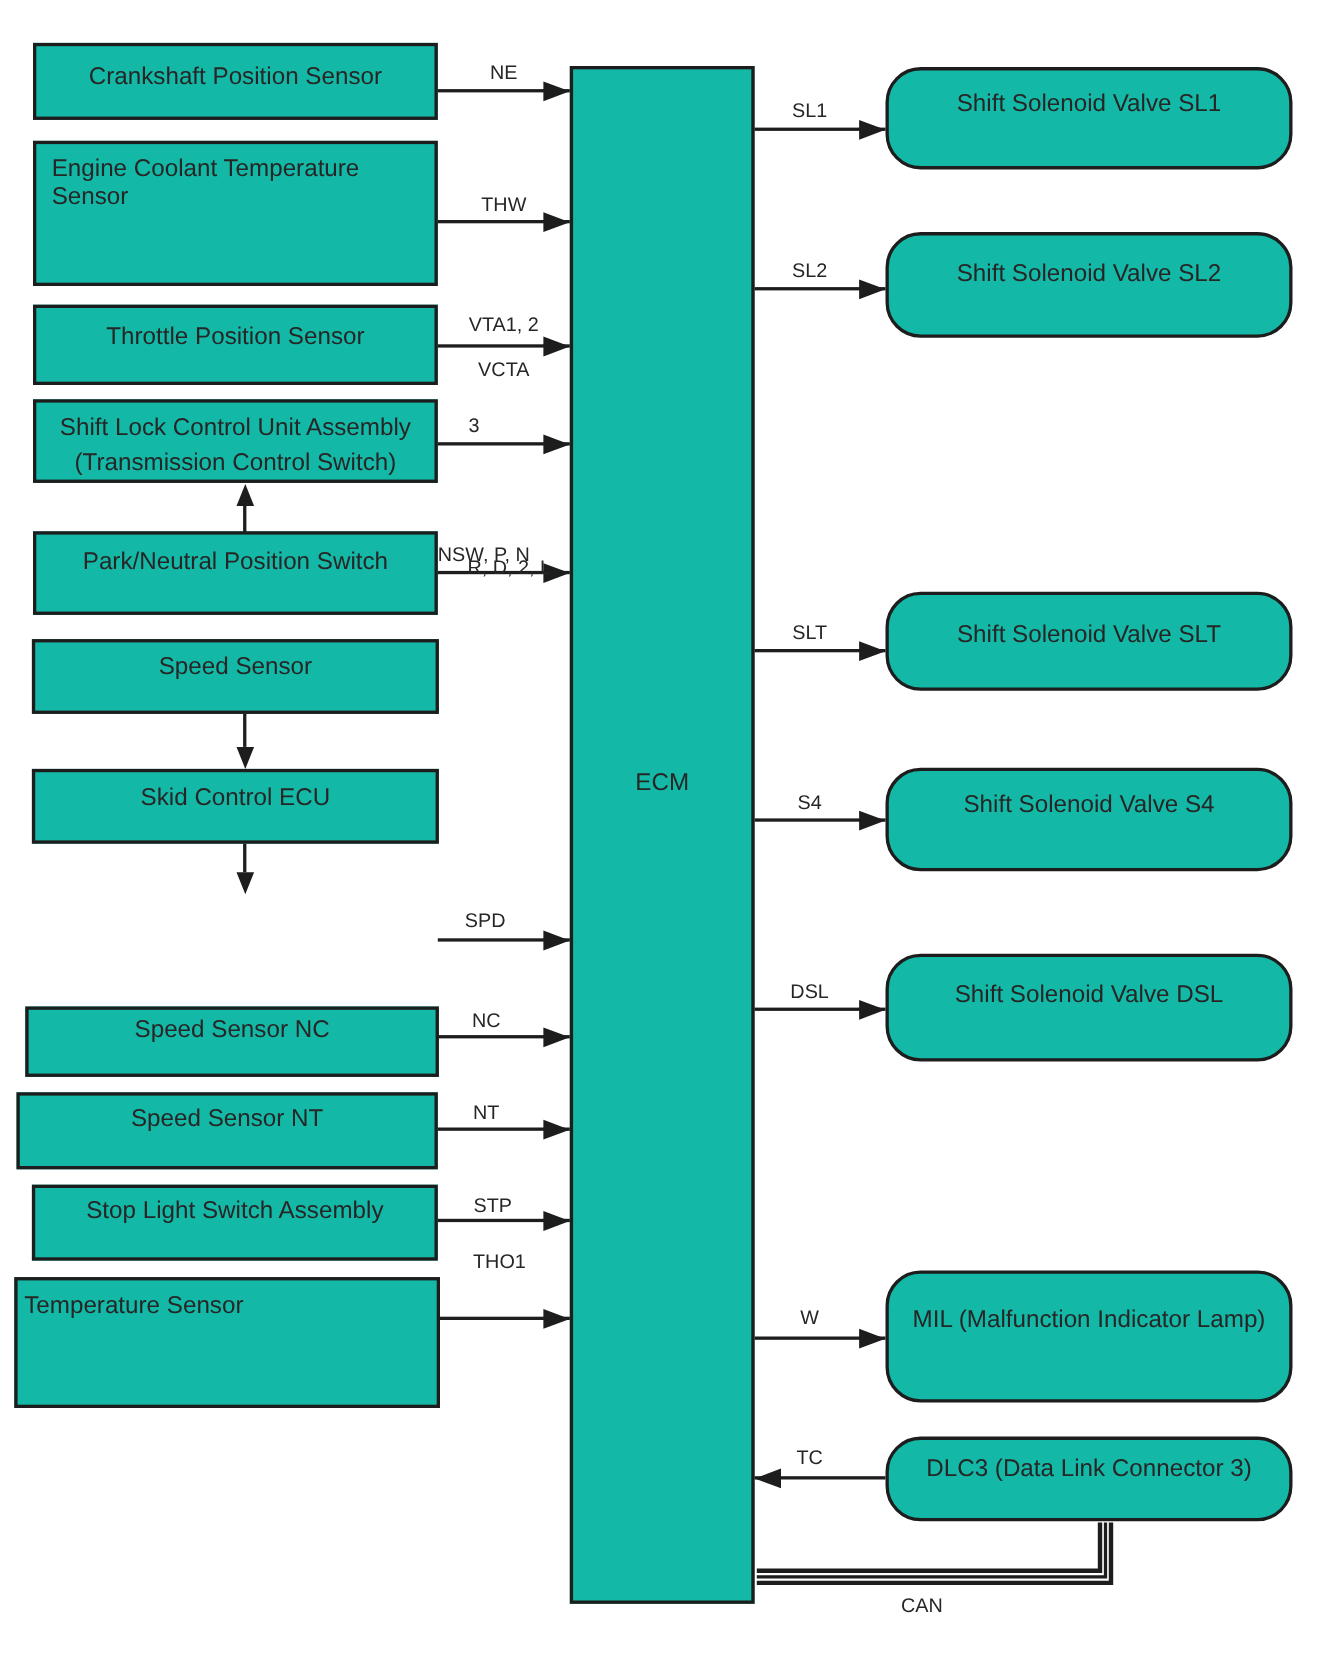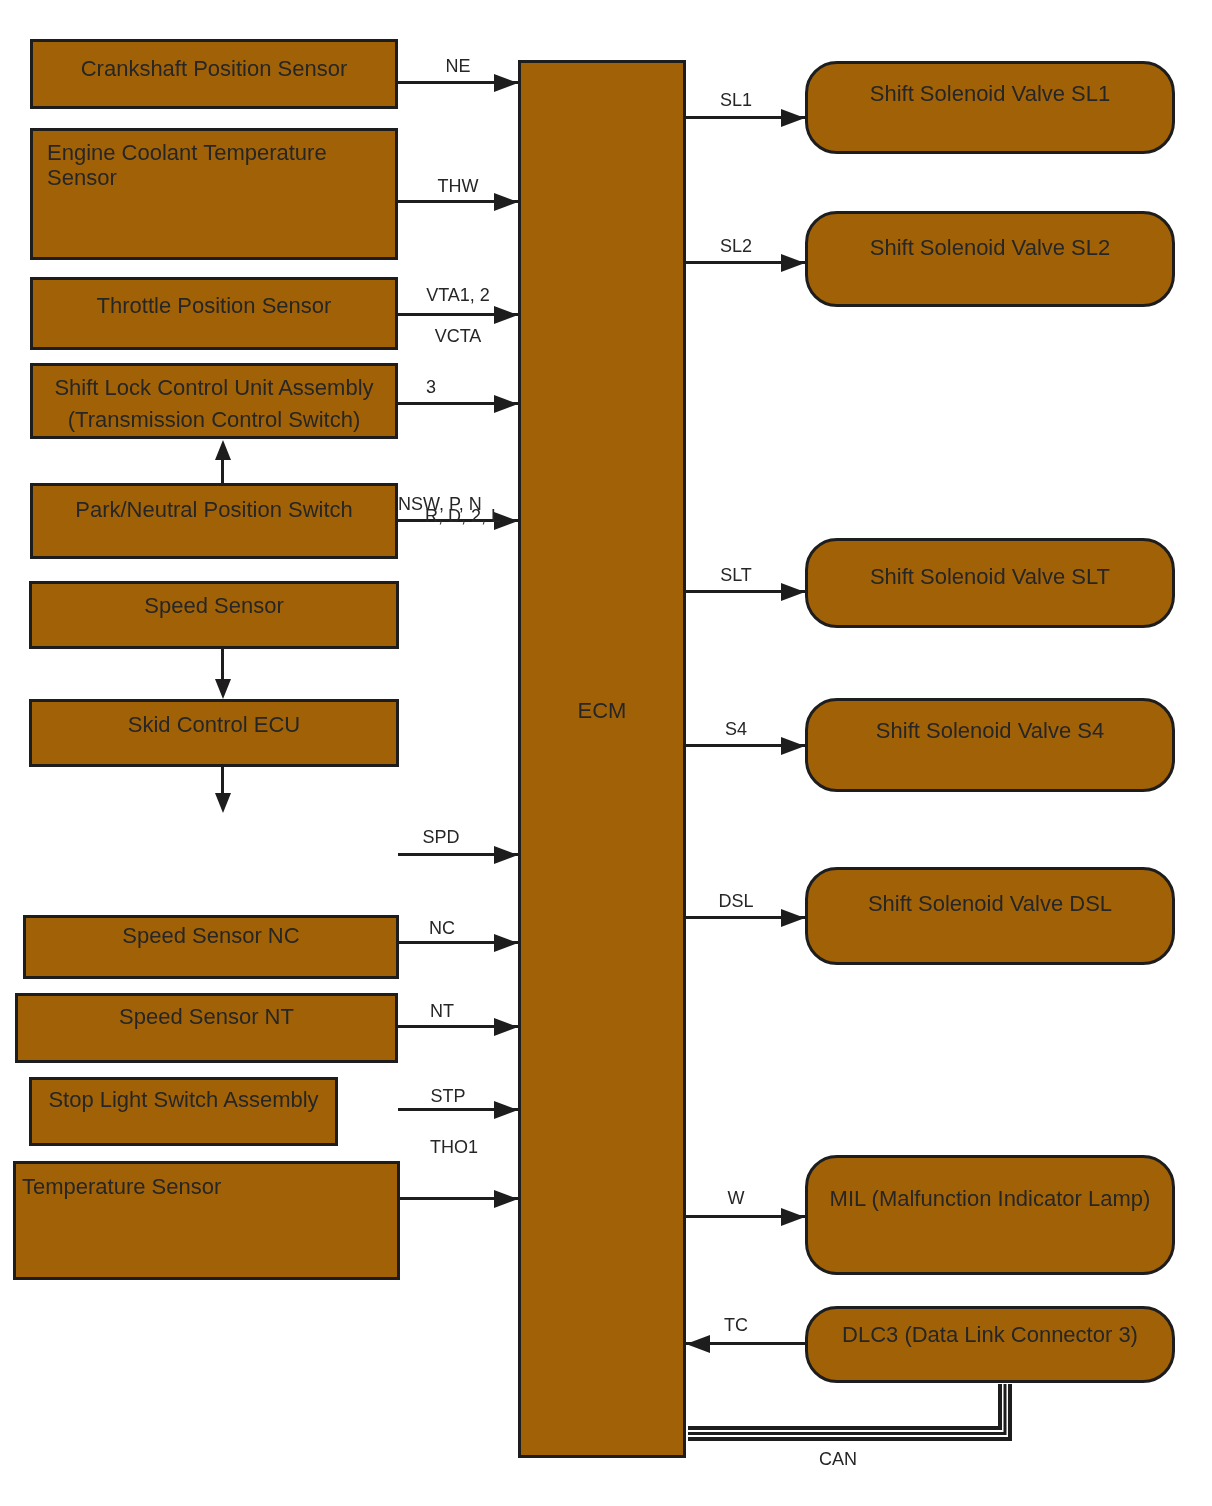--- a/index.html
+++ b/index.html
@@ -2,36 +2,36 @@
 <html><head>
 <meta charset="utf-8">
 <style>
   html,body { margin:0; padding:0; background:#ffffff; }
   .canvas {
     position:relative; width:1212px; height:1506px; background:#ffffff;
     font-family:"Liberation Sans","DejaVu Sans",sans-serif;
     color:#262626; overflow:hidden;
   }
   .box {
-    position:absolute; border:3px solid #1d1d1d; background:#a16207;
+    position:absolute; border:3px solid #1d1d1d; background:#14b8a6;
     box-sizing:border-box; font-size:22px; line-height:25px;
   }
   .box .t { display:block; }
   
   .lb1  { left:30px;  top:39px;   width:368px; height:70px;  padding-top:14px; text-align:center; }
   .lb2  { left:30px;  top:128px;  width:368px; height:132px; padding:9px 10px 0 14px; text-align:left; }
   .lb3  { left:30px;  top:277px;  width:368px; height:73px;  padding-top:13px; text-align:center; }
   .lb4  { left:30px;  top:363px;  width:368px; height:76px;  padding-top:6px;  text-align:center; line-height:32px; }
   .lb5  { left:30px;  top:483px;  width:368px; height:76px;  padding-top:11px; text-align:center; }
   .lb6  { left:29px;  top:581px;  width:370px; height:68px;  padding-top:9px;  text-align:center; }
   .lb7  { left:29px;  top:699px;  width:370px; height:68px;  padding-top:10px; text-align:center; }
   .lb8  { left:29px;  top:813px;  width:370px; height:77px;  padding-top:12px; text-align:center; }
   .lb9  { left:23px;  top:915px;  width:376px; height:64px;  padding-top:5px;  text-align:center; }
   .lb10 { left:15px;  top:993px;  width:383px; height:70px;  padding-top:8px;  text-align:center; }
-  .lb11 { left:29px;  top:1077px; width:309px; height:69px;  padding-top:7px;  text-align:center; }
+  .lb11 { left:29px;  top:1077px; width:369px; height:69px;  padding-top:7px;  text-align:center; }
   .lb12 { left:13px;  top:1161px; width:387px; height:119px; padding:8px 2px 0 6px; text-align:left; line-height:30px; }
   
   .ecm  { left:518px; top:60px; width:168px; height:1398px; }
   .ecm .t { position:absolute; top:635px; left:0; right:0; text-align:center; }
   
   .rb   { left:805px; width:370px; text-align:center;border-radius:32px; }
   .rb1  { top:61px;   height:93px;  padding-top:17px; }
   .rb2  { top:211px;  height:96px;  padding-top:21px; }
   .rb3  { top:538px;  height:90px;  padding-top:23px; }
   .rb4  { top:698px;  height:94px;  padding-top:17px; }

